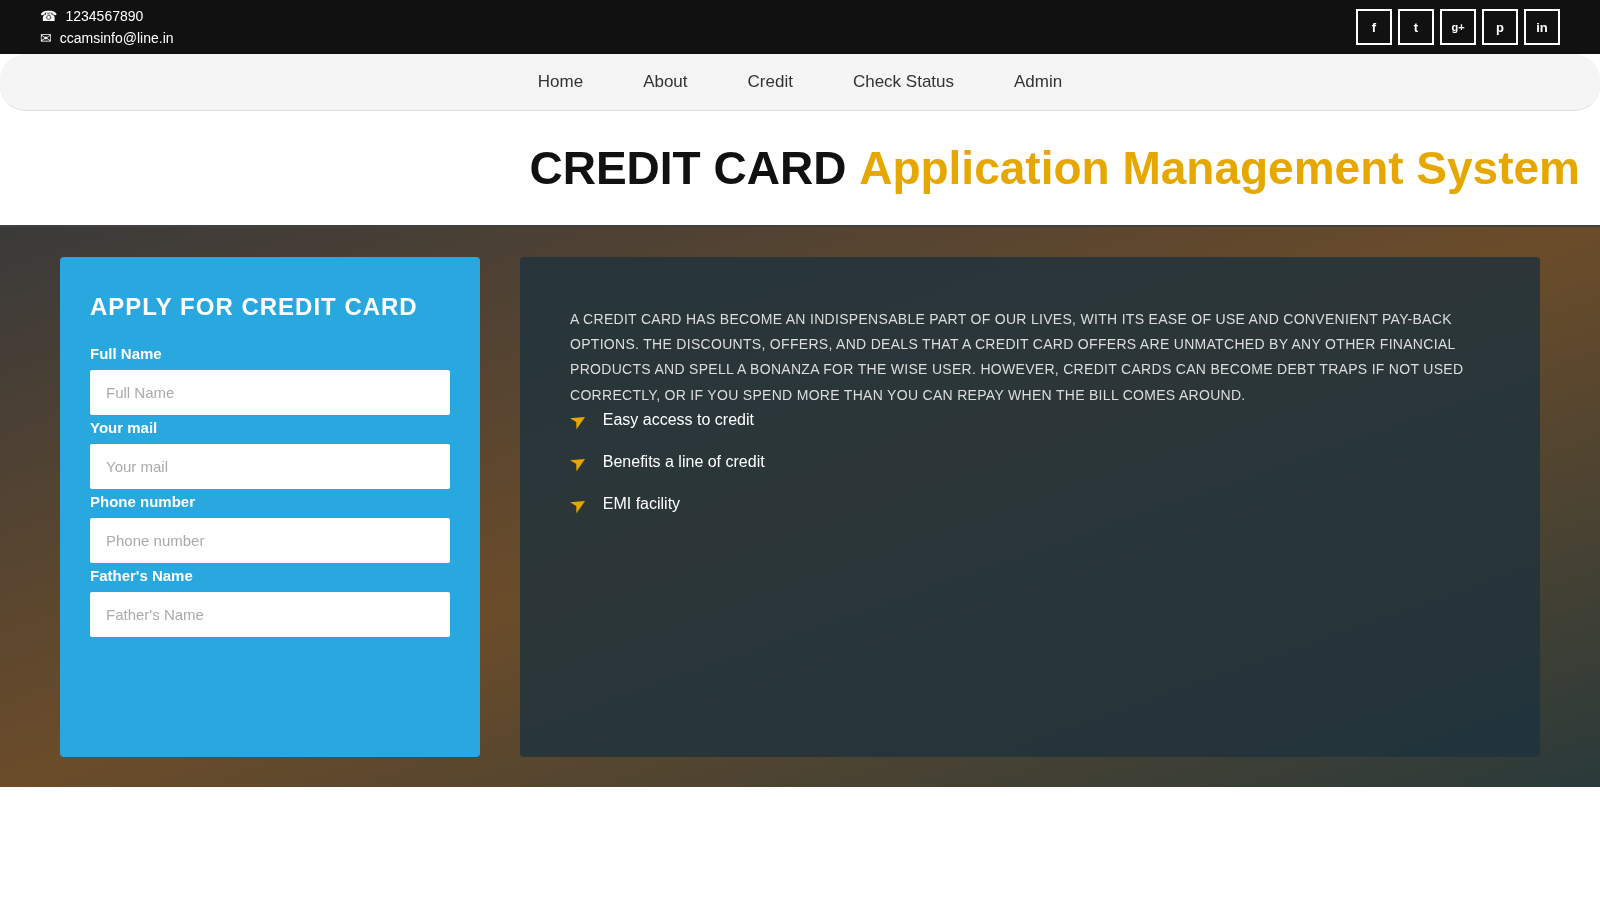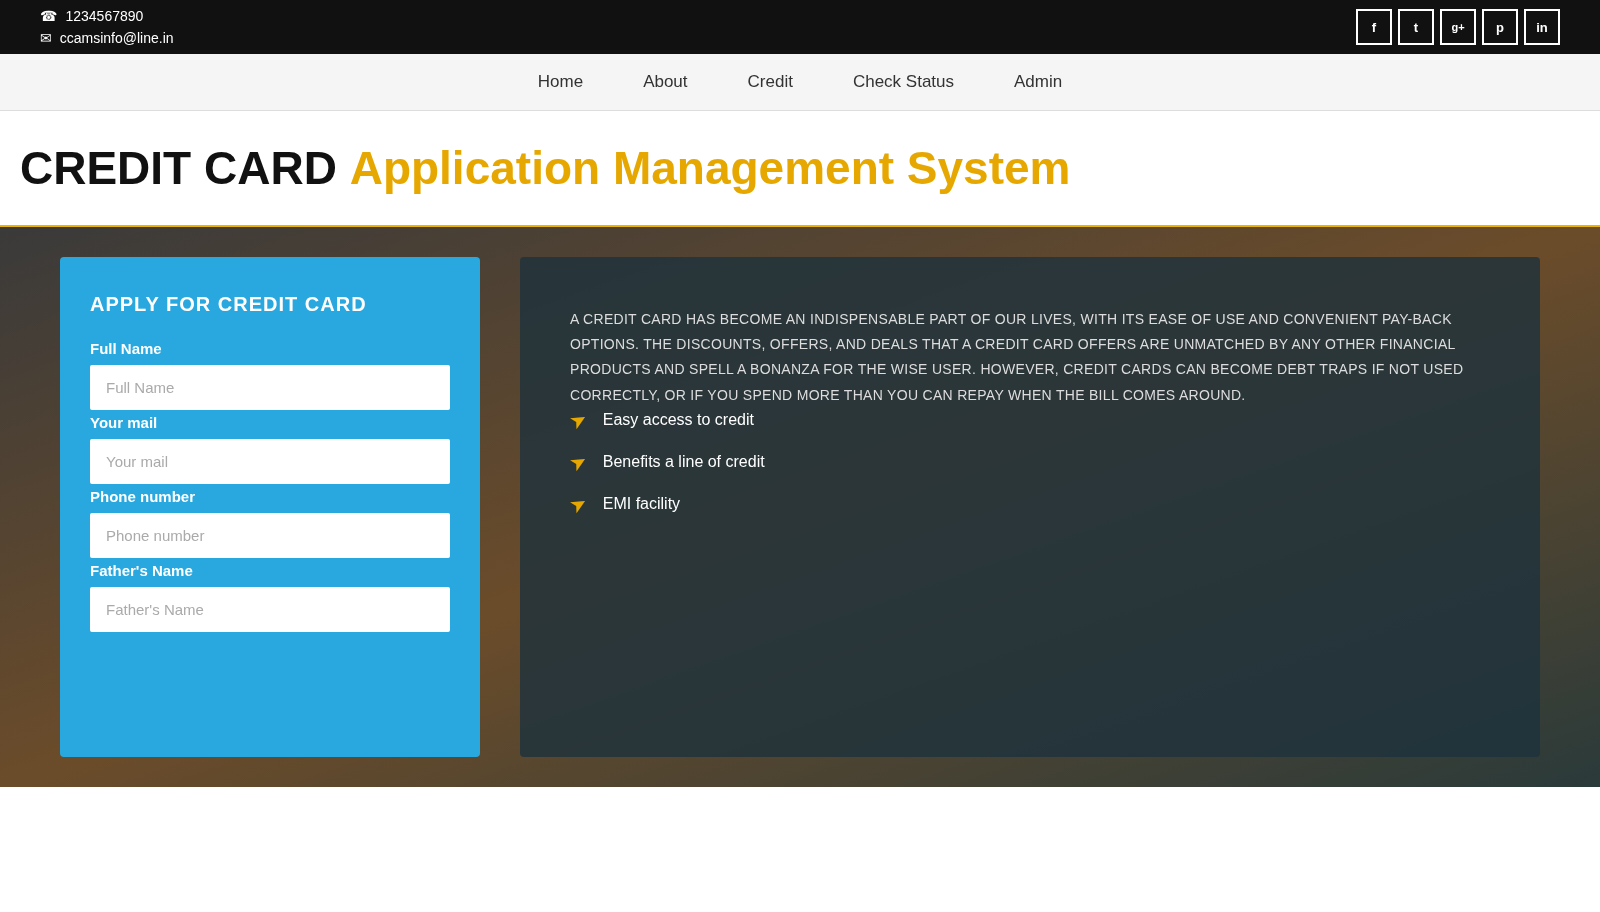--- a/index.html
+++ b/index.html
@@ -28,35 +28,36 @@
 
     
     .navbar {
       background: #f5f5f5;
       display: flex;
       justify-content: center;
       align-items: flex-end;
       gap: 60px;
       padding: 18px 0;
       border-bottom: 1px solid #ddd;
+      border-radius: 26px;
     }
     .nav-link {
       text-decoration: none;
       color: #333;
       font-size: 17px;
       font-weight: 500;
       cursor: pointer;
     }
 
     
     .site-header {
       background: #fff;
-      text-align: left;
+      text-align: right;
       padding: 30px 20px;
-      border-bottom: 2px solid #eab308;
+      border-bottom: 2px solid #404040;
     }
     .site-header h1 { font-size: 46px; font-weight: 900; }
     .site-header .black-text { color: #111; }
     .site-header .gold-text { color: #e6a800; font-weight: 700; }
 
     
     .hero {
       background: linear-gradient(to bottom right, #3a3a3a, #6b4c2a, #2a3a3a);
       min-height: 560px;
       display: flex;
@@ -70,21 +71,21 @@
     .form-panel {
       background: #29a8e0;
       border-radius: 4px;
       padding: 36px 30px;
       width: 420px;
       min-width: 420px;
       flex-shrink: 0;
     }
     .form-panel h2 {
       color: #fff;
-      font-size: 20px;
+      font-size: 24px;
       font-weight: 900;
       letter-spacing: 1px;
       text-transform: uppercase;
       margin-bottom: 24px;
     }
     .form-group { margin-bottom: 4px; }
     .form-label {
       display: block;
       color: #fff;
       font-weight: 700;

